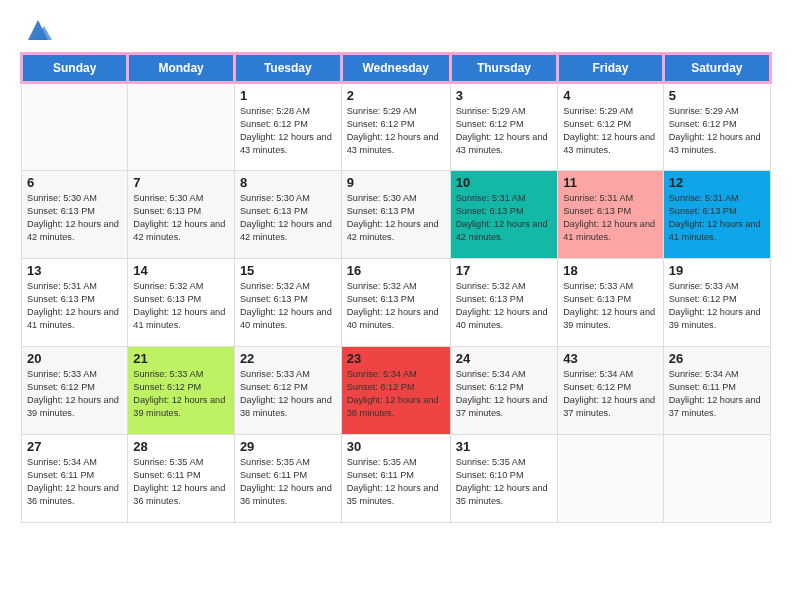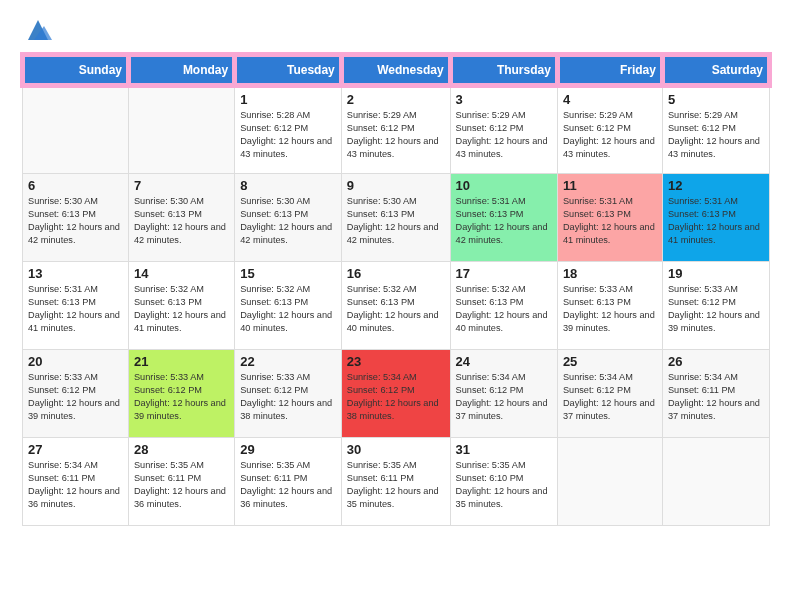--- a/index.html
+++ b/index.html
@@ -60,22 +60,22 @@
       width: 100%;
       border-collapse: collapse;
       border: 1px solid #ccc;
     }
     .calendar th {
       background-color: #2e7bd4;
       color: #fff;
       font-size: 12px;
       font-weight: bold;
       padding: 6px 4px;
-      text-align: right;
-      border: 5px solid #f9a8d4;
+      text-align: center;
+      border: 3px solid #f9a8d4;
     }
     .calendar td {
       vertical-align: top;
       padding: 4px 5px;
       border: 1px solid #ddd;
       font-size: 9.5px;
       color: #333;
       background: #fff;
       width: 113px;
       min-height: 80px;
@@ -187,21 +187,21 @@
           <div class="day-info" style="white-space: pre-line;">Sunrise: 5:30 AM
 Sunset: 6:13 PM
 Daylight: 12 hours and 42 minutes.</div>
         </td>
         <td style="background: rgb(247, 247, 247);">
           <span class="day-num">9</span>
           <div class="day-info" style="white-space: pre-line;">Sunrise: 5:30 AM
 Sunset: 6:13 PM
 Daylight: 12 hours and 42 minutes.</div>
         </td>
-        <td style="background: #86efac;">
+        <td style="background: #14b8a6;">
           <span class="day-num">10</span>
           <div class="day-info" style="white-space: pre-line;">Sunrise: 5:31 AM
 Sunset: 6:13 PM
 Daylight: 12 hours and 42 minutes.</div>
         </td>
         <td style="background: #fca5a5;">
           <span class="day-num">11</span>
           <div class="day-info" style="white-space: pre-line;">Sunrise: 5:31 AM
 Sunset: 6:13 PM
 Daylight: 12 hours and 41 minutes.</div>
@@ -282,21 +282,21 @@
 Sunset: 6:12 PM
 Daylight: 12 hours and 38 minutes.</div>
         </td>
         <td style="background: rgb(247, 247, 247);">
           <span class="day-num">24</span>
           <div class="day-info" style="white-space: pre-line;">Sunrise: 5:34 AM
 Sunset: 6:12 PM
 Daylight: 12 hours and 37 minutes.</div>
         </td>
         <td style="background: rgb(247, 247, 247);">
-          <span class="day-num">25</span>
+          <span class="day-num">43</span>
           <div class="day-info" style="white-space: pre-line;">Sunrise: 5:34 AM
 Sunset: 6:12 PM
 Daylight: 12 hours and 37 minutes.</div>
         </td>
         <td style="background: rgb(247, 247, 247);">
           <span class="day-num">26</span>
           <div class="day-info" style="white-space: pre-line;">Sunrise: 5:34 AM
 Sunset: 6:11 PM
 Daylight: 12 hours and 37 minutes.</div>
         </td>

